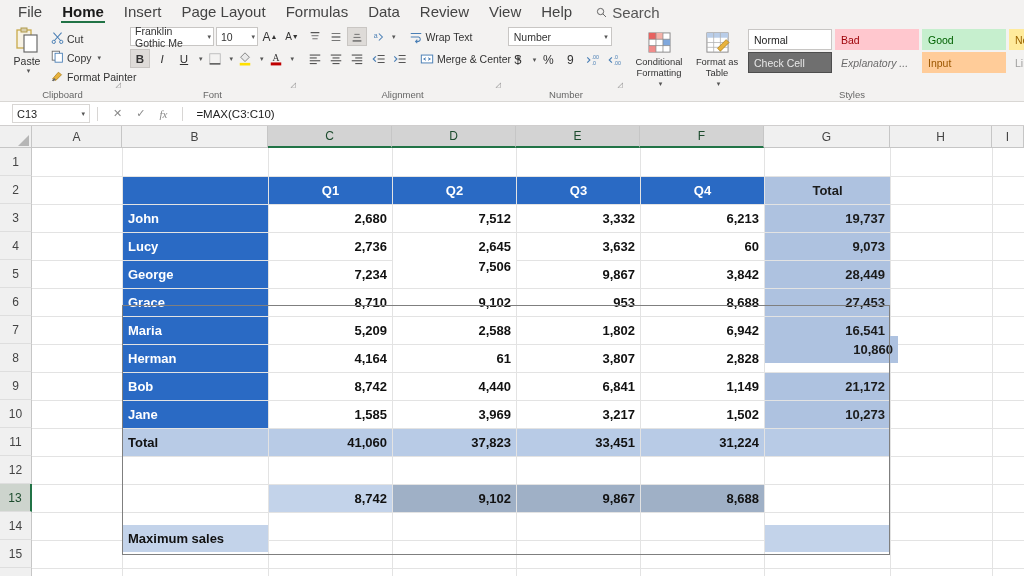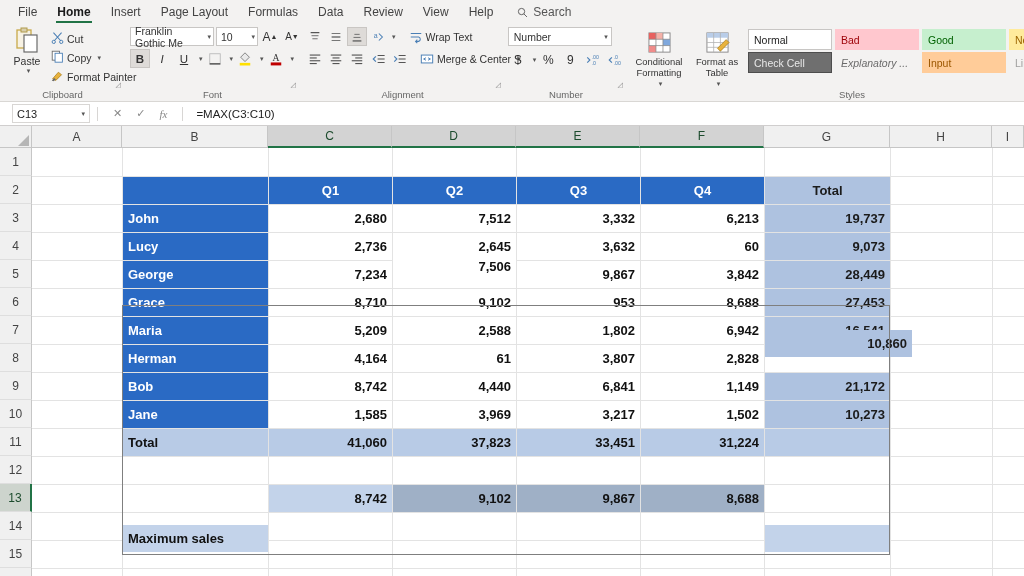--- a/index.html
+++ b/index.html
@@ -8,21 +8,21 @@
     font-family: "Liberation Sans", sans-serif;
     background: #ffffff;
     overflow: hidden;
   }
   #app { position: relative; width: 1024px; height: 576px; }
 
   
   .tabbar {
     height: 24px; background: #f3f2f1;
     display: flex; align-items: center; padding-left: 8px;
-    font-size: 12px; color: #444;
+    font-size: 15px; color: #444;
   }
   .tab { padding: 0 10px; height: 24px; line-height: 24px; white-space: nowrap; cursor: default; }
   .tab.active { color: #1a1a1a; position: relative; font-weight: 600; }
   .tab.active::after {
     content: ""; position: absolute; left: 9px; right: 9px; bottom: 1px;
     height: 2.2px; background: #217346;
   }
   .searchbox { display: flex; align-items: center; gap: 5px; padding-left: 14px; color: #555; }
   .searchbox svg { display: block; }
 
@@ -711,21 +711,21 @@
         </div>
         <div class="cell white r" style="left: 393px; top: 219px; width: 123px; height: 27px;">
           <span>61</span>
         </div>
         <div class="cell white r" style="left: 517px; top: 219px; width: 123px; height: 27px;">
           <span>3,807</span>
         </div>
         <div class="cell white r" style="left: 641px; top: 219px; width: 123px; height: 27px;">
           <span>2,828</span>
         </div>
-        <div class="cell totalcol r" style="left: 765px; top: 204px; width: 147px; height: 27px; align-items: center;">
+        <div class="cell totalcol r" style="left: 765px; top: 210px; width: 133px; height: 27px; align-items: center;">
           <span>10,860</span>
         </div>
         <div class="cell namecell" style="left: 123px; top: 247px; width: 145px; height: 27px;">
           <span>Bob</span>
         </div>
         <div class="cell white r" style="left: 269px; top: 247px; width: 123px; height: 27px;">
           <span>8,742</span>
         </div>
         <div class="cell white r" style="left: 393px; top: 247px; width: 123px; height: 27px;">
           <span>4,440</span>

